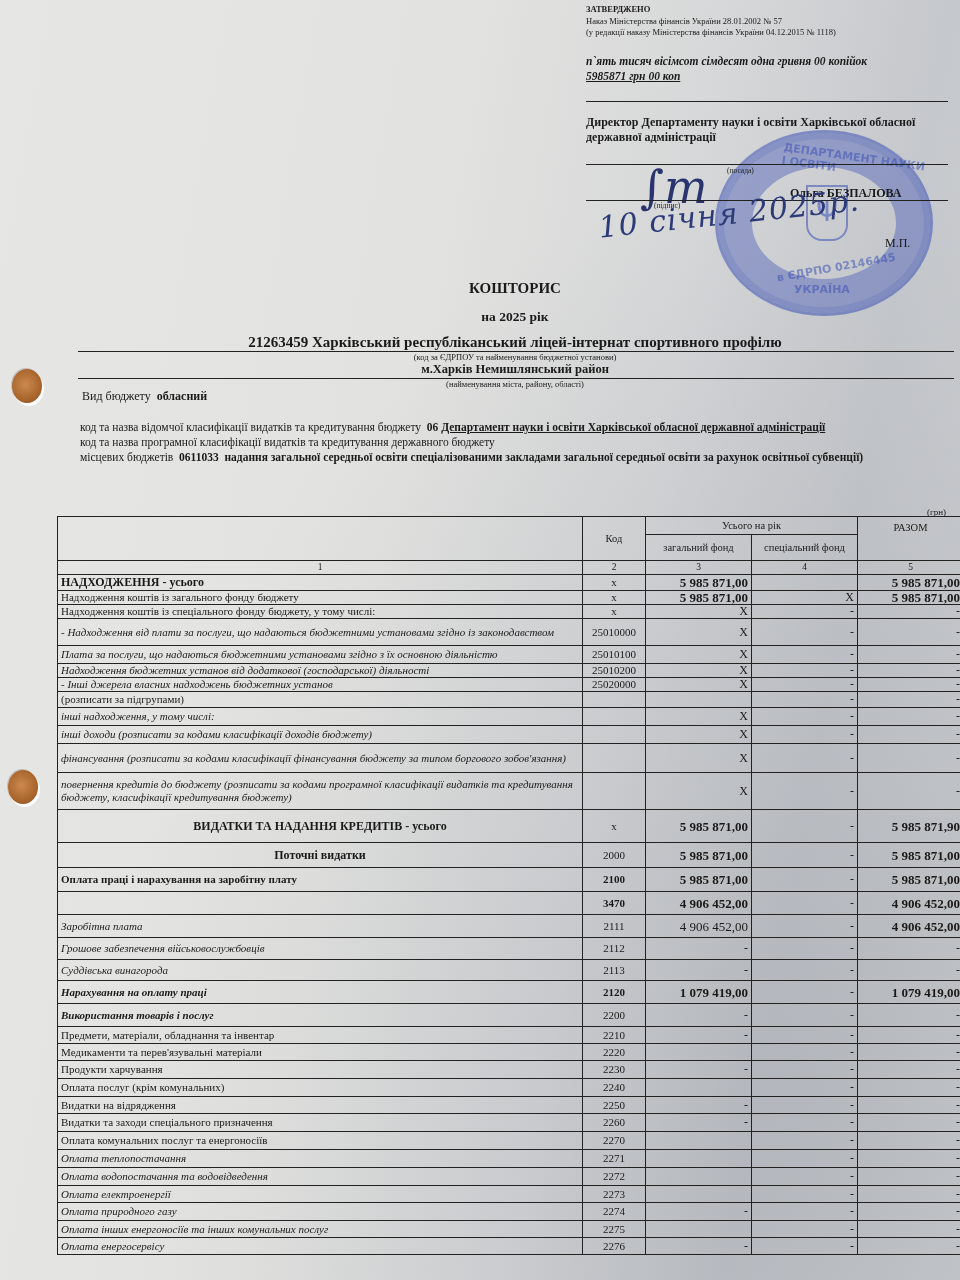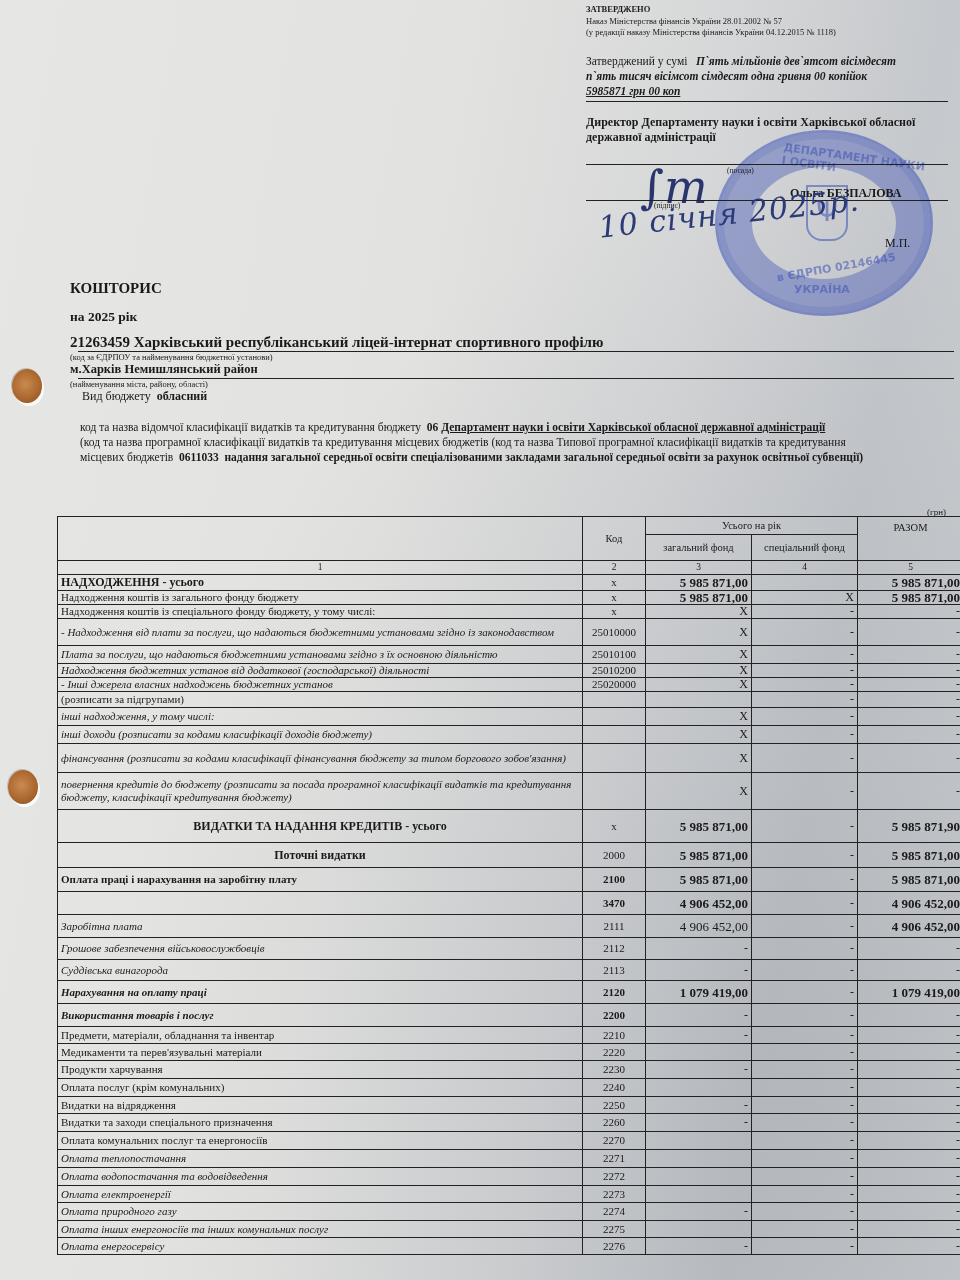--- a/index.html
+++ b/index.html
@@ -32,21 +32,21 @@
     .mp { left: 885px; top: 236px; font-size: 12px; }
     .stamp {
       position: absolute; left: 715px; top: 130px; width: 212px; height: 180px;
       border-radius: 50%; border: 3px solid rgba(60,80,180,0.55);
       box-shadow: inset 0 0 0 6px rgba(60,80,180,0.15), inset 0 0 0 32px rgba(0,0,0,0), inset 0 0 0 34px rgba(60,80,180,0.4);
       color: rgba(60,80,180,0.55); font-family: "DejaVu Sans", sans-serif;
     }
     .stamp .st-txt { position: absolute; font-size: 11px; font-weight: bold; }
     .stamp .trident { position: absolute; left: 88px; top: 52px; width: 38px; height: 52px; border: 2px solid rgba(60,80,180,0.55); border-radius: 0 0 16px 16px; text-align: center; font-size: 28px; line-height: 50px; }
     .sign-scribble { left: 640px; top: 160px; font-size: 46px; color: #2a356f; font-style: italic; font-family: "DejaVu Serif", serif; }
-    .center { position: absolute; left: 70px; width: 890px; }
+    .center { position: absolute; left: 70px; width: 890px; text-align: center; }
     .koshtorys { top: 280px; font-size: 15px; font-weight: bold; }
     .year { top: 309px; font-size: 13.5px; font-weight: bold; }
     .inst { top: 334px; font-size: 15px; font-weight: bold; }
     .cap { font-size: 8.5px; }
     .city { top: 362px; font-size: 12.5px; font-weight: bold; }
     .budget-kind { left: 82px; top: 389px; font-size: 12px; }
     .budget-kind b { font-weight: bold; }
     .class-block { left: 80px; top: 420px; font-size: 11.5px; line-height: 15px; width: 880px; }
     .class-block .u { text-decoration: underline; font-weight: bold; }
     .class-block b { font-weight: bold; }
@@ -75,21 +75,20 @@
 <div class="hole" style="left:12px; top:369px;"></div>
 <div class="hole" style="left:8px; top:770px;"></div>
 
 <div class="abs approved">
   <div class="title">ЗАТВЕРДЖЕНО</div>
   <div>Наказ Міністерства фінансів України 28.01.2002 № 57</div>
   <div>(у редакції наказу Міністерства фінансів України 04.12.2015 № 1118)</div>
 </div>
 
 <div class="abs approved-sum">
-  <div><span>Затверджений у сумі</span>&nbsp;&nbsp;&nbsp;<span class="italic">П`ять мільйонів дев`ятсот вісімдесят</span></div>
   <div class="italic">п`ять тисяч вісімсот сімдесят одна гривня 00 копійок</div>
   <div class="italic u">5985871 грн 00 коп</div>
 </div>
 <div class="rule" style="left:586px; top:101px; width:362px;"></div>
 
 <div class="stamp">
   <span class="st-txt" style="left:64px; top:18px; transform:rotate(8deg);">ДЕПАРТАМЕНТ НАУКИ І ОСВІТИ</span>
   <div class="trident">Ψ</div>
   <span class="st-txt" style="left:58px; top:128px; transform:rotate(-10deg);">в ЄДРПО 02146445</span>
   <span class="st-txt" style="left:76px; top:150px;">УКРАЇНА</span>
@@ -114,21 +113,21 @@
 <div class="rule" style="left:78px; top:378px; width:876px;"></div>
 <div class="center cap" style="top:379px;">(найменування міста, району, області)</div>
 
 <div class="abs budget-kind">
   <span>Вид бюджету</span>&nbsp;
   <b>обласний</b>
 </div>
 
 <div class="abs class-block">
   <div><span>код та назва відомчої класифікації видатків та кредитування бюджету</span>&nbsp; <b>06</b> <span class="u">Департамент науки і освіти Харківської обласної державної адміністрації</span></div>
-  <div>(код та назва програмної класифікації видатків та кредитування місцевих бюджетів (код та назва Типової програмної класифікації видатків та кредитування</div>
+  <div>код та назва програмної класифікації видатків та кредитування державного бюджету</div>
   <div><span>місцевих бюджетів</span>&nbsp; <b>0611033</b>&nbsp; <b>надання загальної середньої освіти спеціалізованими закладами  загальної середньої освіти за рахунок освітньої субвенції)</b></div>
 </div>
 
 <div class="abs grn">(грн)</div>
 
 <table class="budget">
   <colgroup>
     <col style="width:525px">
       <col style="width:63px">
       <col style="width:106px">
@@ -224,21 +223,21 @@
         <td class="dash">-</td>
       </tr>
       <tr style="height: 29px;">
         <td class="it">фінансування (розписати за кодами класифікації фінансування бюджету  за типом боргового зобов'язання)</td>
         <td class="c2"></td>
         <td class="xmark">Х</td>
         <td class="dash">-</td>
         <td class="dash">-</td>
       </tr>
       <tr style="height: 37px;">
-        <td class="it">повернення кредитів до бюджету (розписати за посада програмної класифікації видатків та кредитування бюджету, класифікації кредитування бюджету)</td>
+        <td class="it">повернення кредитів до бюджету (розписати за кодами програмної класифікації видатків та кредитування бюджету, класифікації кредитування бюджету)</td>
         <td class="c2"></td>
         <td class="xmark">Х</td>
         <td class="dash">-</td>
         <td class="dash">-</td>
       </tr>
       <tr style="height: 33px;">
         <td class="b" style="text-align: center; font-size: 12px;">ВИДАТКИ ТА НАДАННЯ КРЕДИТІВ - усього</td>
         <td class="c2">х</td>
         <td class="num">5 985 871,00</td>
         <td class="dash">-</td>
@@ -288,21 +287,21 @@
       </tr>
       <tr style="height: 23px;">
         <td class="bi">Нарахування на оплату праці</td>
         <td class="c2" style="font-weight: bold;">2120</td>
         <td class="num">1 079 419,00</td>
         <td class="dash">-</td>
         <td class="num">1 079 419,00</td>
       </tr>
       <tr style="height: 23px;">
         <td class="bi">Використання товарів і послуг</td>
-        <td class="c2" style="font-weight: bold;">2200</td>
+        <td class="c2" style="font-weight: normal;">2200</td>
         <td class="dash">-</td>
         <td class="dash">-</td>
         <td class="dash">-</td>
       </tr>
       <tr style="height: 17px;">
         <td class="">Предмети, матеріали, обладнання та інвентар</td>
         <td class="c2">2210</td>
         <td class="dash">-</td>
         <td class="dash">-</td>
         <td class="dash">-</td>

